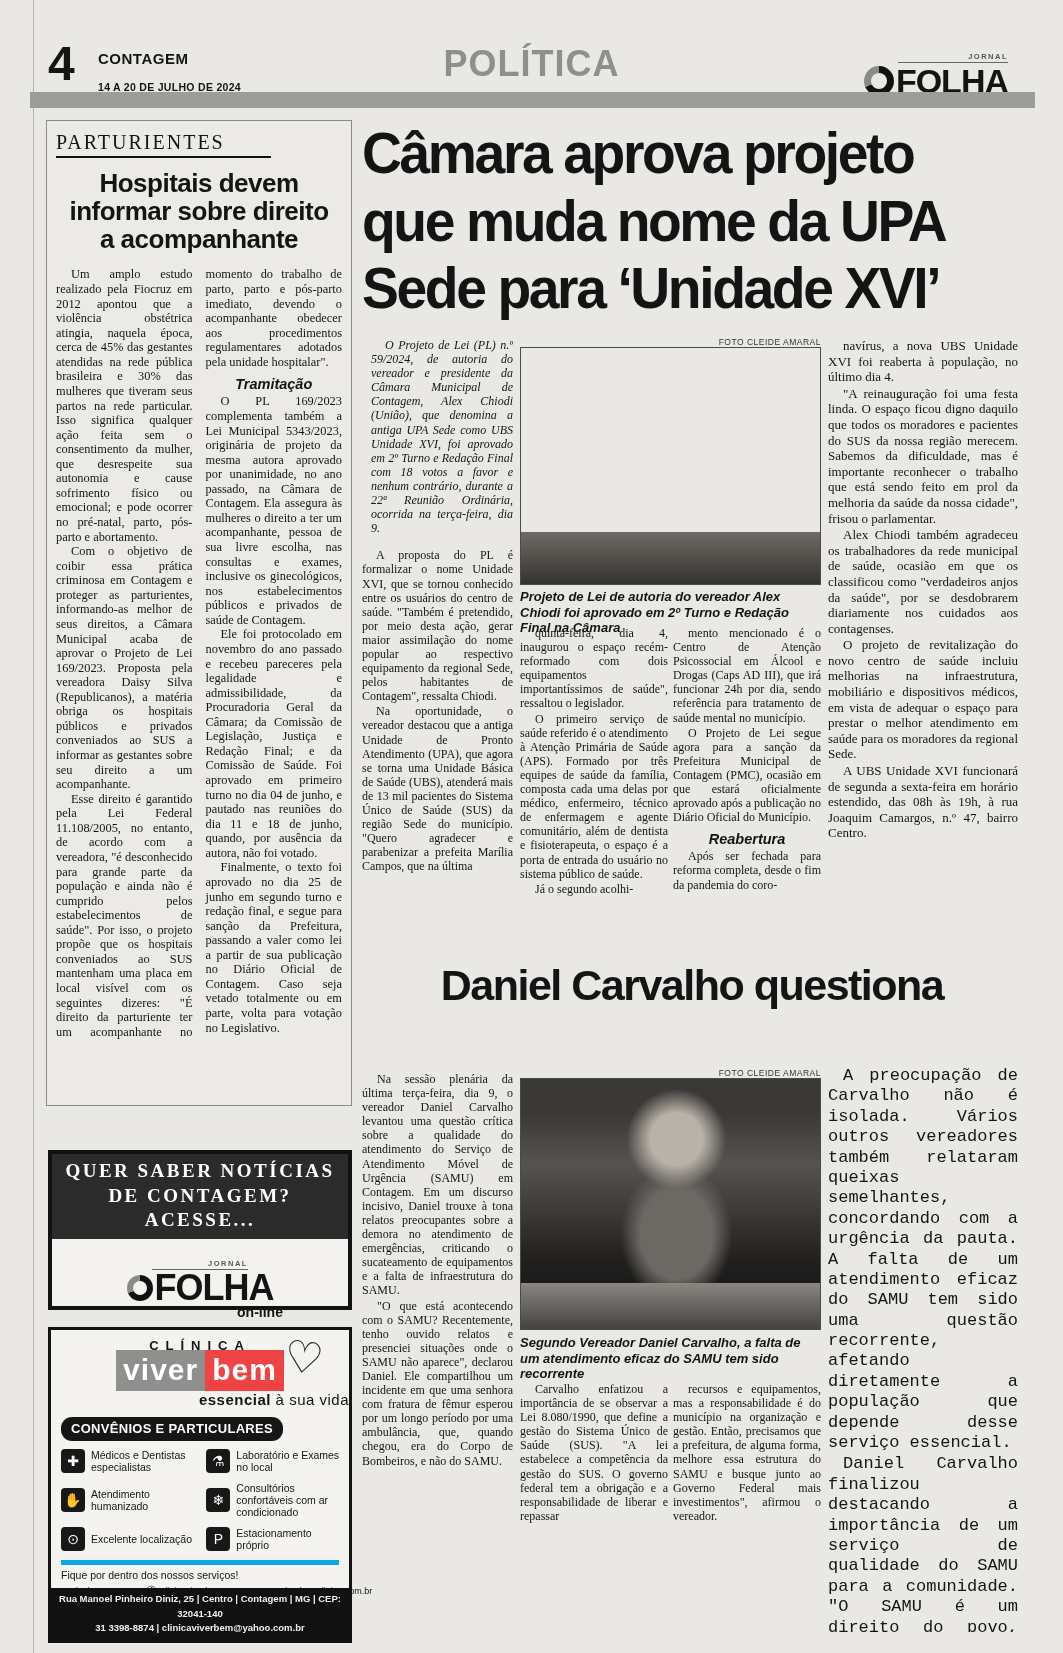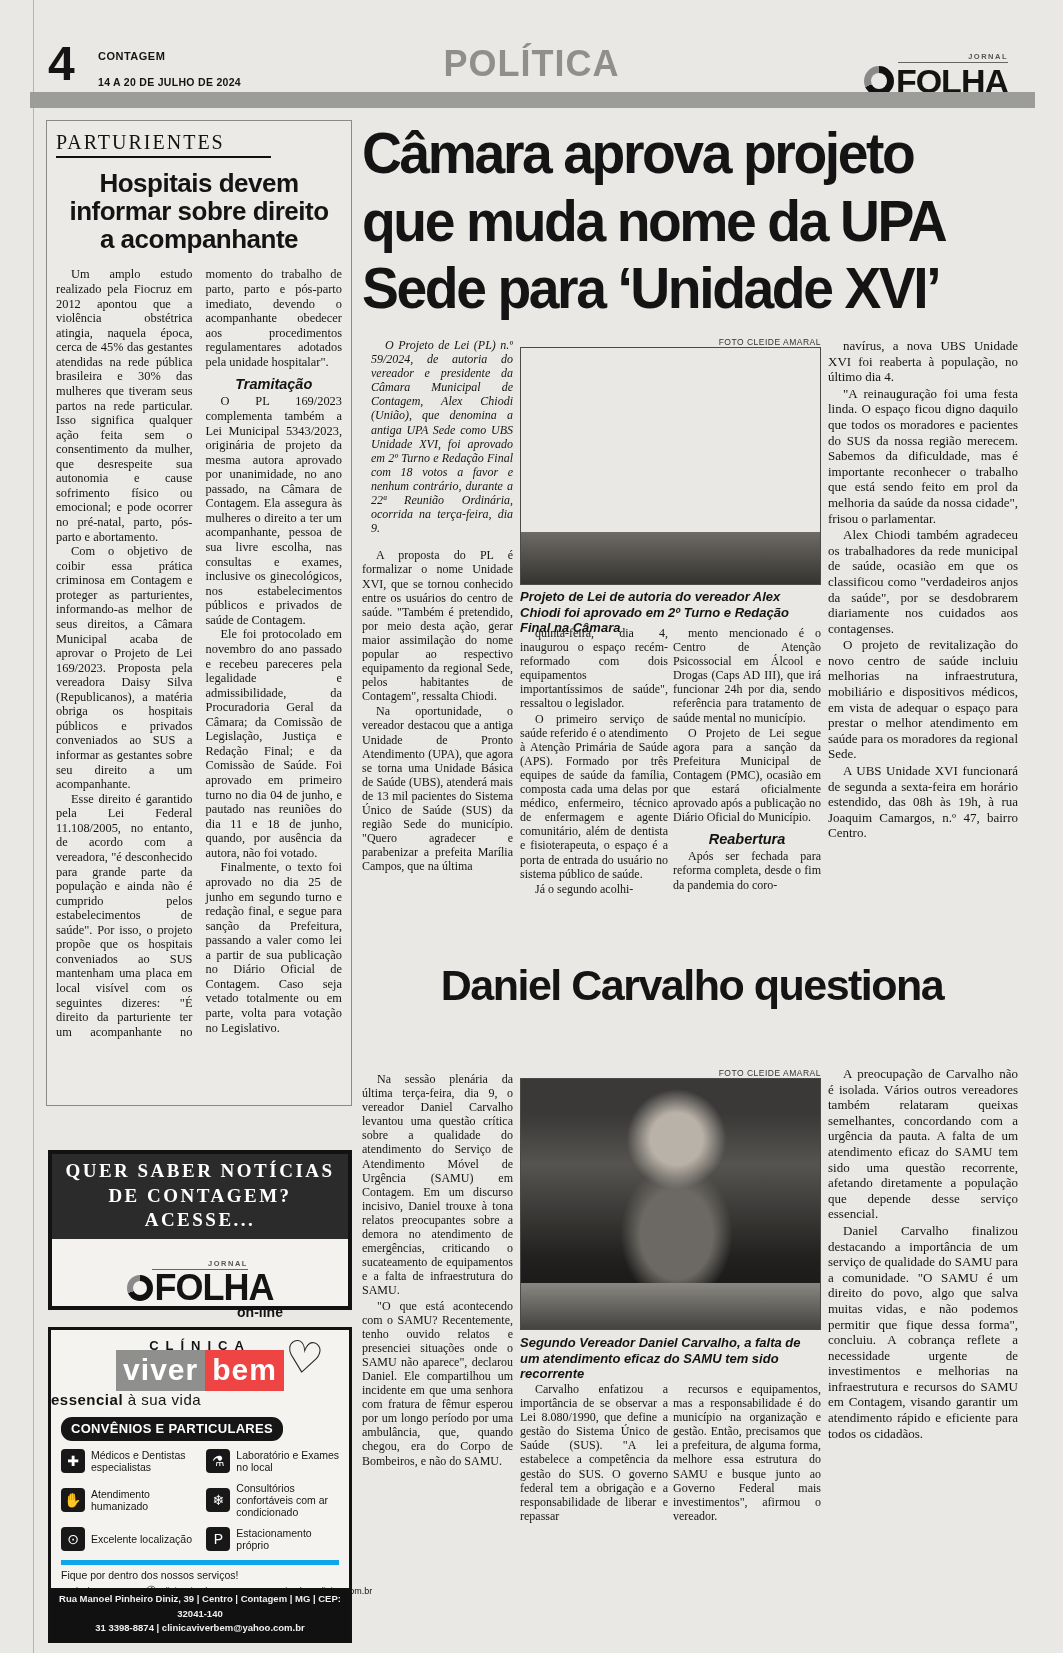--- a/index.html
+++ b/index.html
@@ -4,21 +4,21 @@
 <style>
   html,body{margin:0;padding:0;background:#c8c7c4;}
   #page{position:relative;width:1063px;height:1653px;background:#e9e8e5;
         font-family:"Liberation Serif",serif;color:#141414;overflow:hidden;}
   #page::before{content:"";position:absolute;left:33px;top:0;bottom:0;width:1px;background:#b5b4b0;}
   .abs{position:absolute;}
 
   
   .pgnum{left:48px;top:40px;font:bold 48px/1 "Liberation Sans",sans-serif;}
   .cityblock{left:98px;top:50px;font-family:"Liberation Sans",sans-serif;}
-  .city{font-weight:bold;font-size:11px;letter-spacing:.5px;}
+  .city{font-weight:bold;font-size:15px;letter-spacing:.5px;}
   .daterange{font-weight:bold;font-size:10.5px;margin-top:14px;letter-spacing:.3px;}
   .section{left:0;right:0;top:46px;text-align:center;font:bold 36px/1 "Liberation Sans",sans-serif;
            color:#8f8f8d;letter-spacing:1px;}
   .logo{right:55px;top:36px;width:160px;text-align:right;font-family:"Liberation Sans",sans-serif;}
   .jornal-line{font:bold 7.5px "Liberation Sans",sans-serif;letter-spacing:1.5px;color:#555;
                border-bottom:1px solid #666;display:inline-block;padding:0 0 1px 70px;margin-top:16px;}
   .folha-row{display:flex;align-items:center;justify-content:flex-end;gap:2px;margin-top:1px;}
   .swirl{display:inline-block;width:30px;height:30px;border-radius:50%;
          background:conic-gradient(#111 0 68%,#8a8a8a 68% 100%);position:relative;flex:0 0 30px;}
   .swirl::after{content:"";position:absolute;inset:7px;background:#e9e8e5;border-radius:50%;}
@@ -48,21 +48,21 @@
   .col{position:absolute;font-size:12px;line-height:1.175;text-align:justify;overflow:hidden;}
   .col p.bp{margin:0 0 1px;}
   .lead p{margin:0 0 13px;font-style:italic;padding-left:9px;text-indent:14px;}
   #m-col1{left:362px;top:338px;width:151px;height:622px;}
   #m-col2{left:520px;top:626px;width:148px;height:332px;}
   #m-col3{left:673px;top:626px;width:148px;height:332px;}
   #m-col4{left:828px;top:338px;width:190px;height:622px;font-size:13px;line-height:1.2;}
   #s-col1{left:362px;top:1072px;width:151px;height:550px;}
   #s-col2{left:520px;top:1382px;width:148px;height:250px;}
   #s-col3{left:673px;top:1382px;width:148px;height:250px;}
-  #s-col4{left:828px;top:1066px;width:190px;height:566px;font-size:13px;line-height:1.2;}
+  #s-col4{left:828px;top:1066px;width:190px;height:566px;font-size:17px;line-height:1.2;font-family:Liberation Mono, monospace;}
 
   
   .credit{position:absolute;font:8.5px "Liberation Sans",sans-serif;letter-spacing:.5px;
           color:#333;text-align:right;width:301px;}
   #credit1{left:520px;top:337px;}
   #credit2{left:520px;top:1068px;}
   .photo{position:absolute;width:301px;border:1px solid #4a4a4a;box-sizing:border-box;}
   #photo1{left:520px;top:347px;height:238px;
     background:
       radial-gradient(circle at 42% 22%, #c9c4bd 0 26px, rgba(0,0,0,0) 48px),
@@ -100,21 +100,21 @@
 
   
   #ad2{left:48px;top:1327px;width:304px;height:316px;border:3px solid #121212;
        box-sizing:border-box;background:#f4f3f0;position:absolute;font-family:"Liberation Sans",sans-serif;}
   .clinic-top{text-align:center;margin-top:8px;font:600 13px "Liberation Sans",sans-serif;letter-spacing:7px;}
   .heart{position:absolute;right:26px;top:2px;font-size:44px;color:#2a2a2a;transform:rotate(8deg);font-weight:normal;}
   .brand{text-align:center;margin-top:2px;}
   .brand span{color:#fff;font:bold 30px/1 "Liberation Sans",sans-serif;padding:3px 7px 5px;letter-spacing:1px;}
   .brand .v{background:#8f8f8d;}
   .brand .b{background:#ef4444;}
-  .slogan{text-align:left;font:15px "Liberation Sans",sans-serif;margin-top:6px;letter-spacing:.5px;}
+  .slogan{text-align:right;font:15px "Liberation Sans",sans-serif;margin-top:6px;letter-spacing:.5px;}
   .slogan b{font-weight:bold;}
   .badge{display:inline-block;background:#161616;color:#fff;font:bold 13px "Liberation Sans",sans-serif;
          padding:4px 10px 5px;border-radius:11px;margin:9px 0 8px 10px;letter-spacing:.3px;}
   .items{display:grid;grid-template-columns:1.05fr 1fr;gap:9px 4px;padding:0 8px 0 10px;}
   .item{display:flex;align-items:center;gap:6px;font:10.5px/1.15 "Liberation Sans",sans-serif;}
   .item .ic{width:24px;height:24px;background:#181818;color:#fff;border-radius:4px;
             display:flex;align-items:center;justify-content:center;font-size:14px;flex:0 0 24px;}
   .ad2-foot{border-top:5px solid #0ea5e9;margin:9px 10px 0;padding-top:4px;}
   .note{font:10.5px "Liberation Sans",sans-serif;}
   .contacts{font:9px "Liberation Sans",sans-serif;margin-top:3px;display:flex;gap:5px;align-items:center;white-space:nowrap;}
@@ -275,18 +275,18 @@
       <div class="contacts">
         <span class="cic">◉</span>
         <span>(31) 98256-6180</span>
         <span class="cic">ⓕ</span>
         <span>clinicaviverbemcontagem</span>
         <span class="cic">⊕</span>
         <span>viverbemclinica.com.br</span>
       </div>
     </div>
     <div class="ad2-bar">
-      <div>Rua Manoel Pinheiro Diniz, 39 | Centro | Contagem | MG | CEP: 32041-140</div>
+      <div>Rua Manoel Pinheiro Diniz, 25 | Centro | Contagem | MG | CEP: 32041-140</div>
       <div>31 3398-8874 | clinicaviverbem@yahoo.com.br</div>
     </div>
   </div>
 
 </div>
 
 </body></html>

